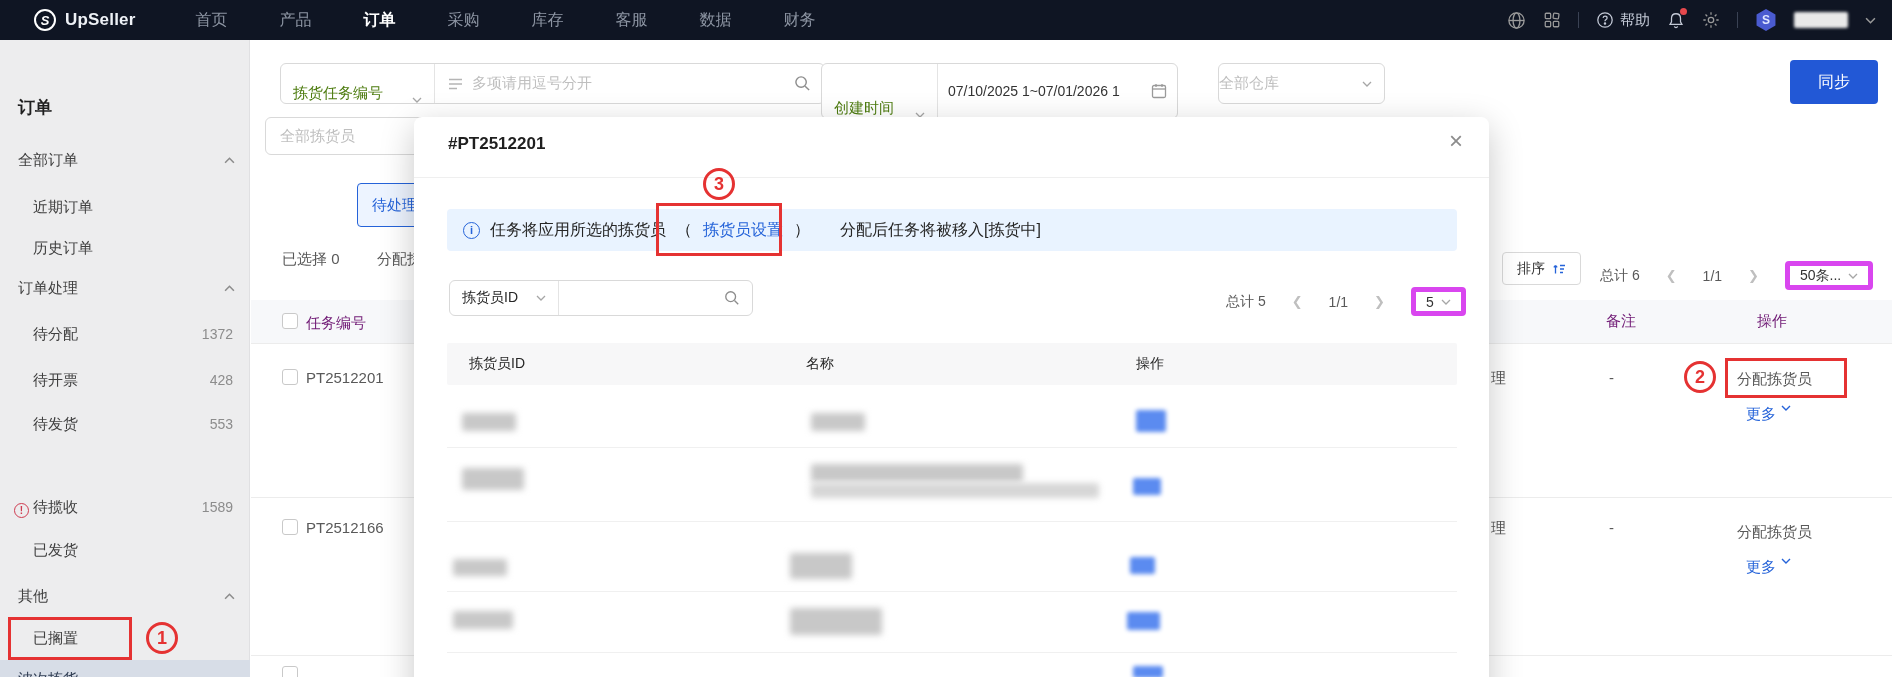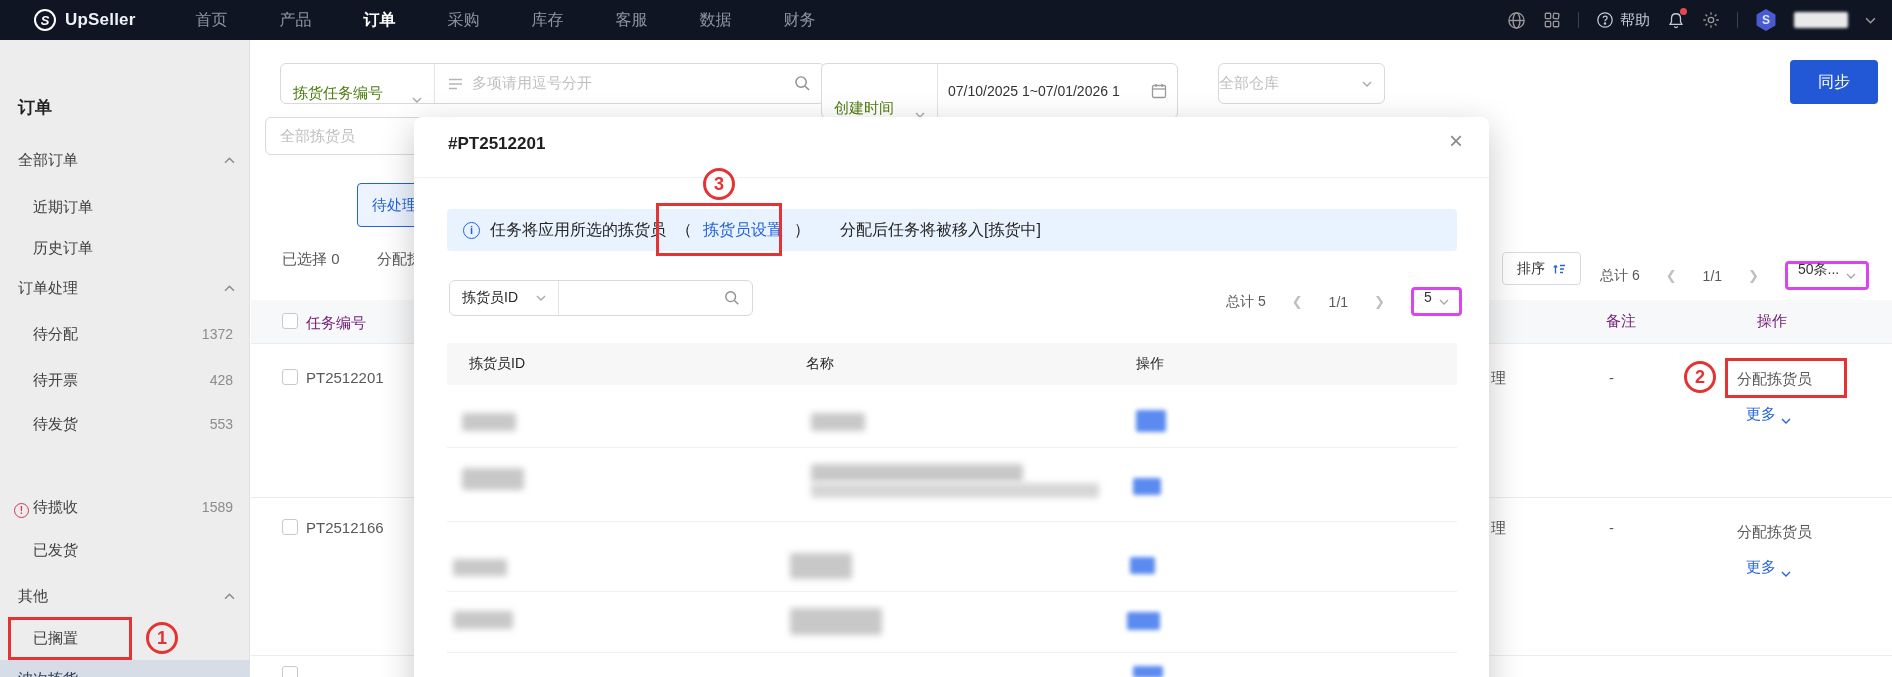--- a/index.html
+++ b/index.html
@@ -49,25 +49,25 @@
   .tab-active{position:absolute;left:357px;top:183px;width:140px;height:44px;border:1px solid #2563d9;background:#edf4ff;border-radius:4px;color:#2563d9;font-size:15px;line-height:42px;padding-left:14px}
   .sel-row{position:absolute;left:282px;top:250px;font-size:15px;color:#595959}
   .assign-bg{position:absolute;left:377px;top:250px;font-size:15px;color:#595959;white-space:nowrap}
 
   .bgt-head{position:absolute;left:0;top:260px;width:1641px;height:43px;background:#f7f8fa}
   .bgt-divider{position:absolute;left:0;width:1641px;height:1px;background:#ececec}
   .th{position:absolute;font-size:15px;color:#701a75}
   .checkbox{position:absolute;width:16px;height:16px;border:1px solid #c9c9c9;border-radius:3px;background:#fff}
   .link{color:#2563d9;cursor:pointer}
   .bgt-cell{position:absolute;font-size:15px;color:#595959}
-  .more{display:inline-flex;align-items:flex-end;gap:5px;color:#2563d9;font-size:15px;cursor:pointer}
+  .more{display:inline-flex;align-items:flex-start;gap:5px;color:#2563d9;font-size:15px;cursor:pointer}
 
   .pager{display:flex;align-items:center;gap:26px;font-size:14px;color:#595959;position:absolute}
   .pg-arrow{color:#bfbfbf;font-size:13px}
-  .pg-size{border:3px solid #d946ef;border-radius:4px;height:29px;display:flex;align-items:flex-end;justify-content:center;gap:7px;padding:8px 10px;color:#333}
+  .pg-size{border:5px solid #d946ef;border-radius:4px;height:29px;display:flex;align-items:center;justify-content:center;gap:7px;padding:8px 10px;color:#333}
   .sort-btn{position:absolute;left:1502px;top:252px;width:79px;height:33px;border:1px solid #d9d9d9;border-radius:4px;background:#fff;display:flex;align-items:center;justify-content:center;gap:7px;font-size:14px;color:#333;cursor:pointer}
 
   
   .modal{position:absolute;left:414px;top:117px;width:1075px;height:600px;background:#fff;border-radius:8px;box-shadow:0 10px 34px rgba(0,0,0,.22);z-index:10}
   .modal-title{position:absolute;left:34px;top:17px;font-size:17px;font-weight:700;color:#1f1f1f}
   .modal-close{position:absolute;right:26px;top:10px;font-size:24px;color:#8c8c8c;cursor:pointer;line-height:1.2}
   .modal-hr{position:absolute;left:0;top:60px;width:1075px;height:1px;background:#efefef}
   .alert{position:absolute;left:33px;top:92px;width:1010px;height:42px;background:#e9f3ff;border-radius:4px;display:flex;align-items:center;padding-left:16px;font-size:16px;color:#262626;gap:10px}
   .info-i{width:17px;height:17px;border:1.5px solid #2563d9;border-radius:50%;color:#2563d9;font-size:11px;font-weight:700;display:flex;align-items:center;justify-content:center;flex:0 0 auto}
   .alert .link{margin:0 1px}

